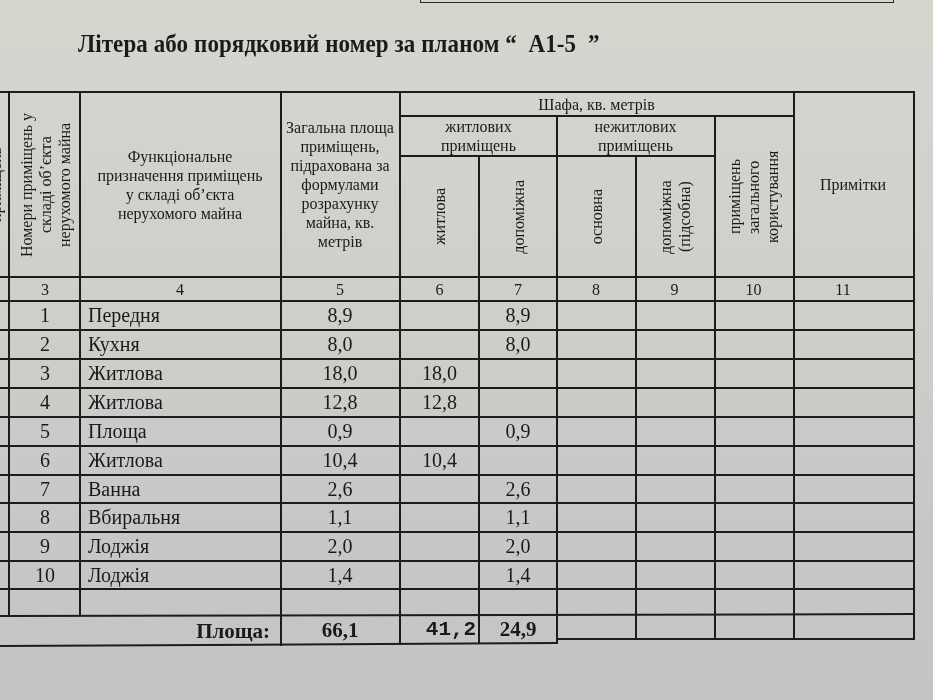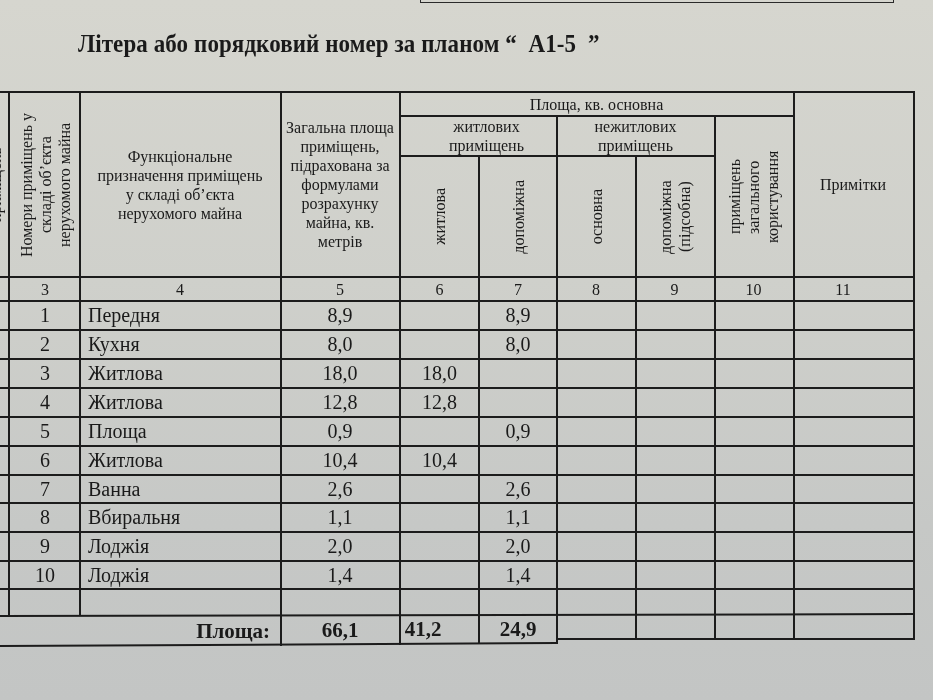--- a/index.html
+++ b/index.html
@@ -45,22 +45,22 @@
 <div class="grid">
 
   <div class="cell" style="left:-20px;top:92px;width:30px;height:185px;">
     <div class="vert">приміщень</div>
   </div>
   <div class="cell" style="left:10px;top:92px;width:70px;height:185px;">
     <div class="vert" style="height:175px;">Номери приміщень у складі об’єкта нерухомого майна</div>
   </div>
   <div class="cell" style="left:80px;top:92px;width:200px;height:185px;padding:0 14px;font-size:16px;">Функціональне призначення приміщень у складі об’єкта нерухомого майна</div>
   <div class="cell" style="left:280px;top:92px;width:120px;height:185px;padding:0 6px;">Загальна площа приміщень, підрахована за формулами розрахунку майна, кв. метрів</div>
-  <div class="cell" style="left:400px;top:92px;width:393px;height:24px;">Площа, кв. основна</div>
-  <div class="cell" style="left:400px;top:116px;width:157px;height:40px;padding:0 10px;margin-left:8px;">житлових приміщень</div>
+  <div class="cell" style="left:400px;top:92px;width:393px;height:24px;">Шафа, кв. метрів</div>
+  <div class="cell" style="left:400px;top:116px;width:157px;height:40px;padding:0 10px;">житлових приміщень</div>
   <div class="cell" style="left:557px;top:116px;width:157px;height:40px;padding:0 10px;">нежитлових приміщень</div>
   <div class="cell" style="left:400px;top:156px;width:79px;height:121px;">
     <div class="vert">житлова</div>
   </div>
   <div class="cell" style="left:479px;top:156px;width:78px;height:121px;">
     <div class="vert">допоміжна</div>
   </div>
   <div class="cell" style="left:557px;top:156px;width:78px;height:121px;">
     <div class="vert">основна</div>
   </div>
@@ -149,21 +149,21 @@
     <div class="cell data" style="left:10px;top:561px;width:70px;height:28px;">10</div>
     <div class="cell data left" style="left:80px;top:561px;width:200px;height:28px;">Лоджія</div>
     <div class="cell data" style="left:280px;top:561px;width:120px;height:28px;">1,4</div>
     <div class="cell data" style="left:400px;top:561px;width:79px;height:28px;"></div>
     <div class="cell data" style="left:479px;top:561px;width:78px;height:28px;">1,4</div>
   </div>
 
   <div>
     <div class="cell bold" style="left:80px;top:617px;width:200px;height:28px;justify-content:flex-end;padding-right:10px;">Площа:</div>
     <div class="cell bold" style="left:280px;top:616px;width:120px;height:28px;">66,1</div>
-    <div class="cell bold" style="left:388px;top:615px;width:70px;height:28px;">41,2</div>
+    <div class="cell bold" style="left:416px;top:615px;width:70px;height:28px;font-family:Liberation Mono, monospace;">41,2</div>
     <div class="cell bold" style="left:479px;top:615px;width:78px;height:28px;">24,9</div>
   </div>
 
   <div class="h-line" style="left:0;top:91px;width:913px;"></div>
   <div class="h-line" style="left:400px;top:115px;width:393px;"></div>
   <div class="h-line" style="left:400px;top:155px;width:314px;"></div>
   <div class="h-line" style="left:0;top:276px;width:914px;"></div>
   <div class="h-line" style="left:0;top:300px;width:914px;"></div>
   <div class="h-line" style="left:0;top:329px;width:914px;"></div>
   <div class="h-line" style="left:0;top:358px;width:914px;"></div>

